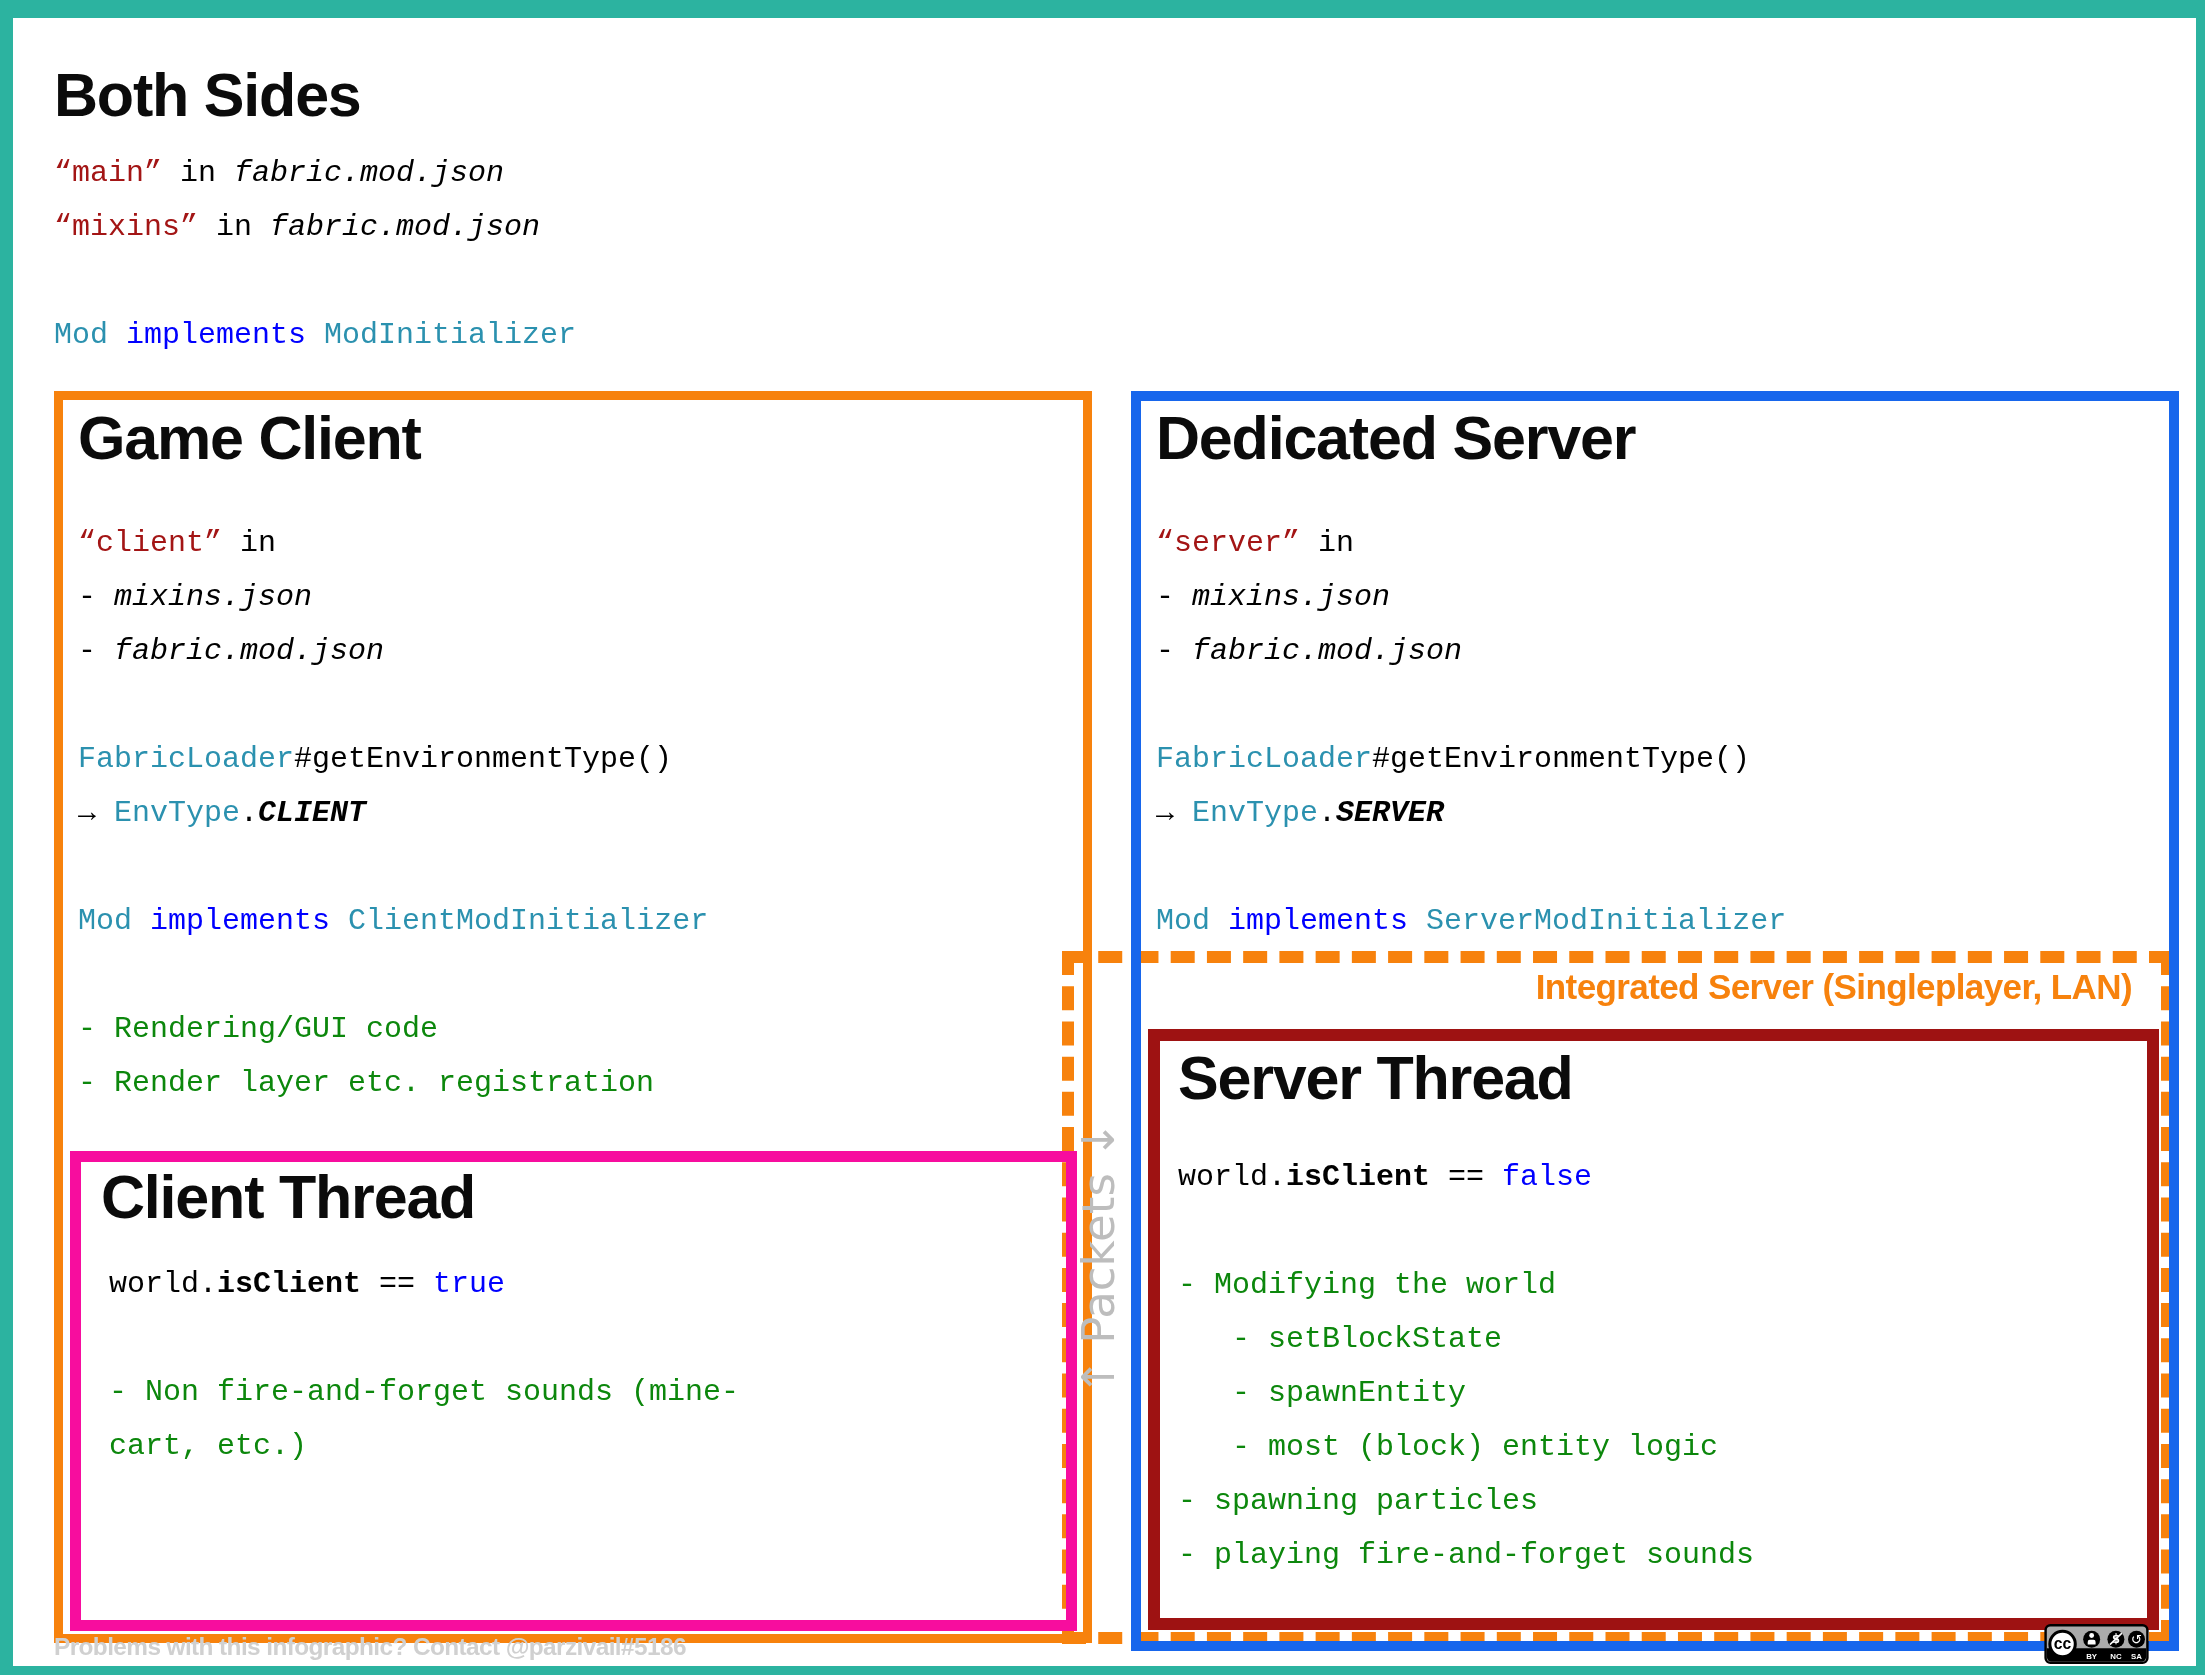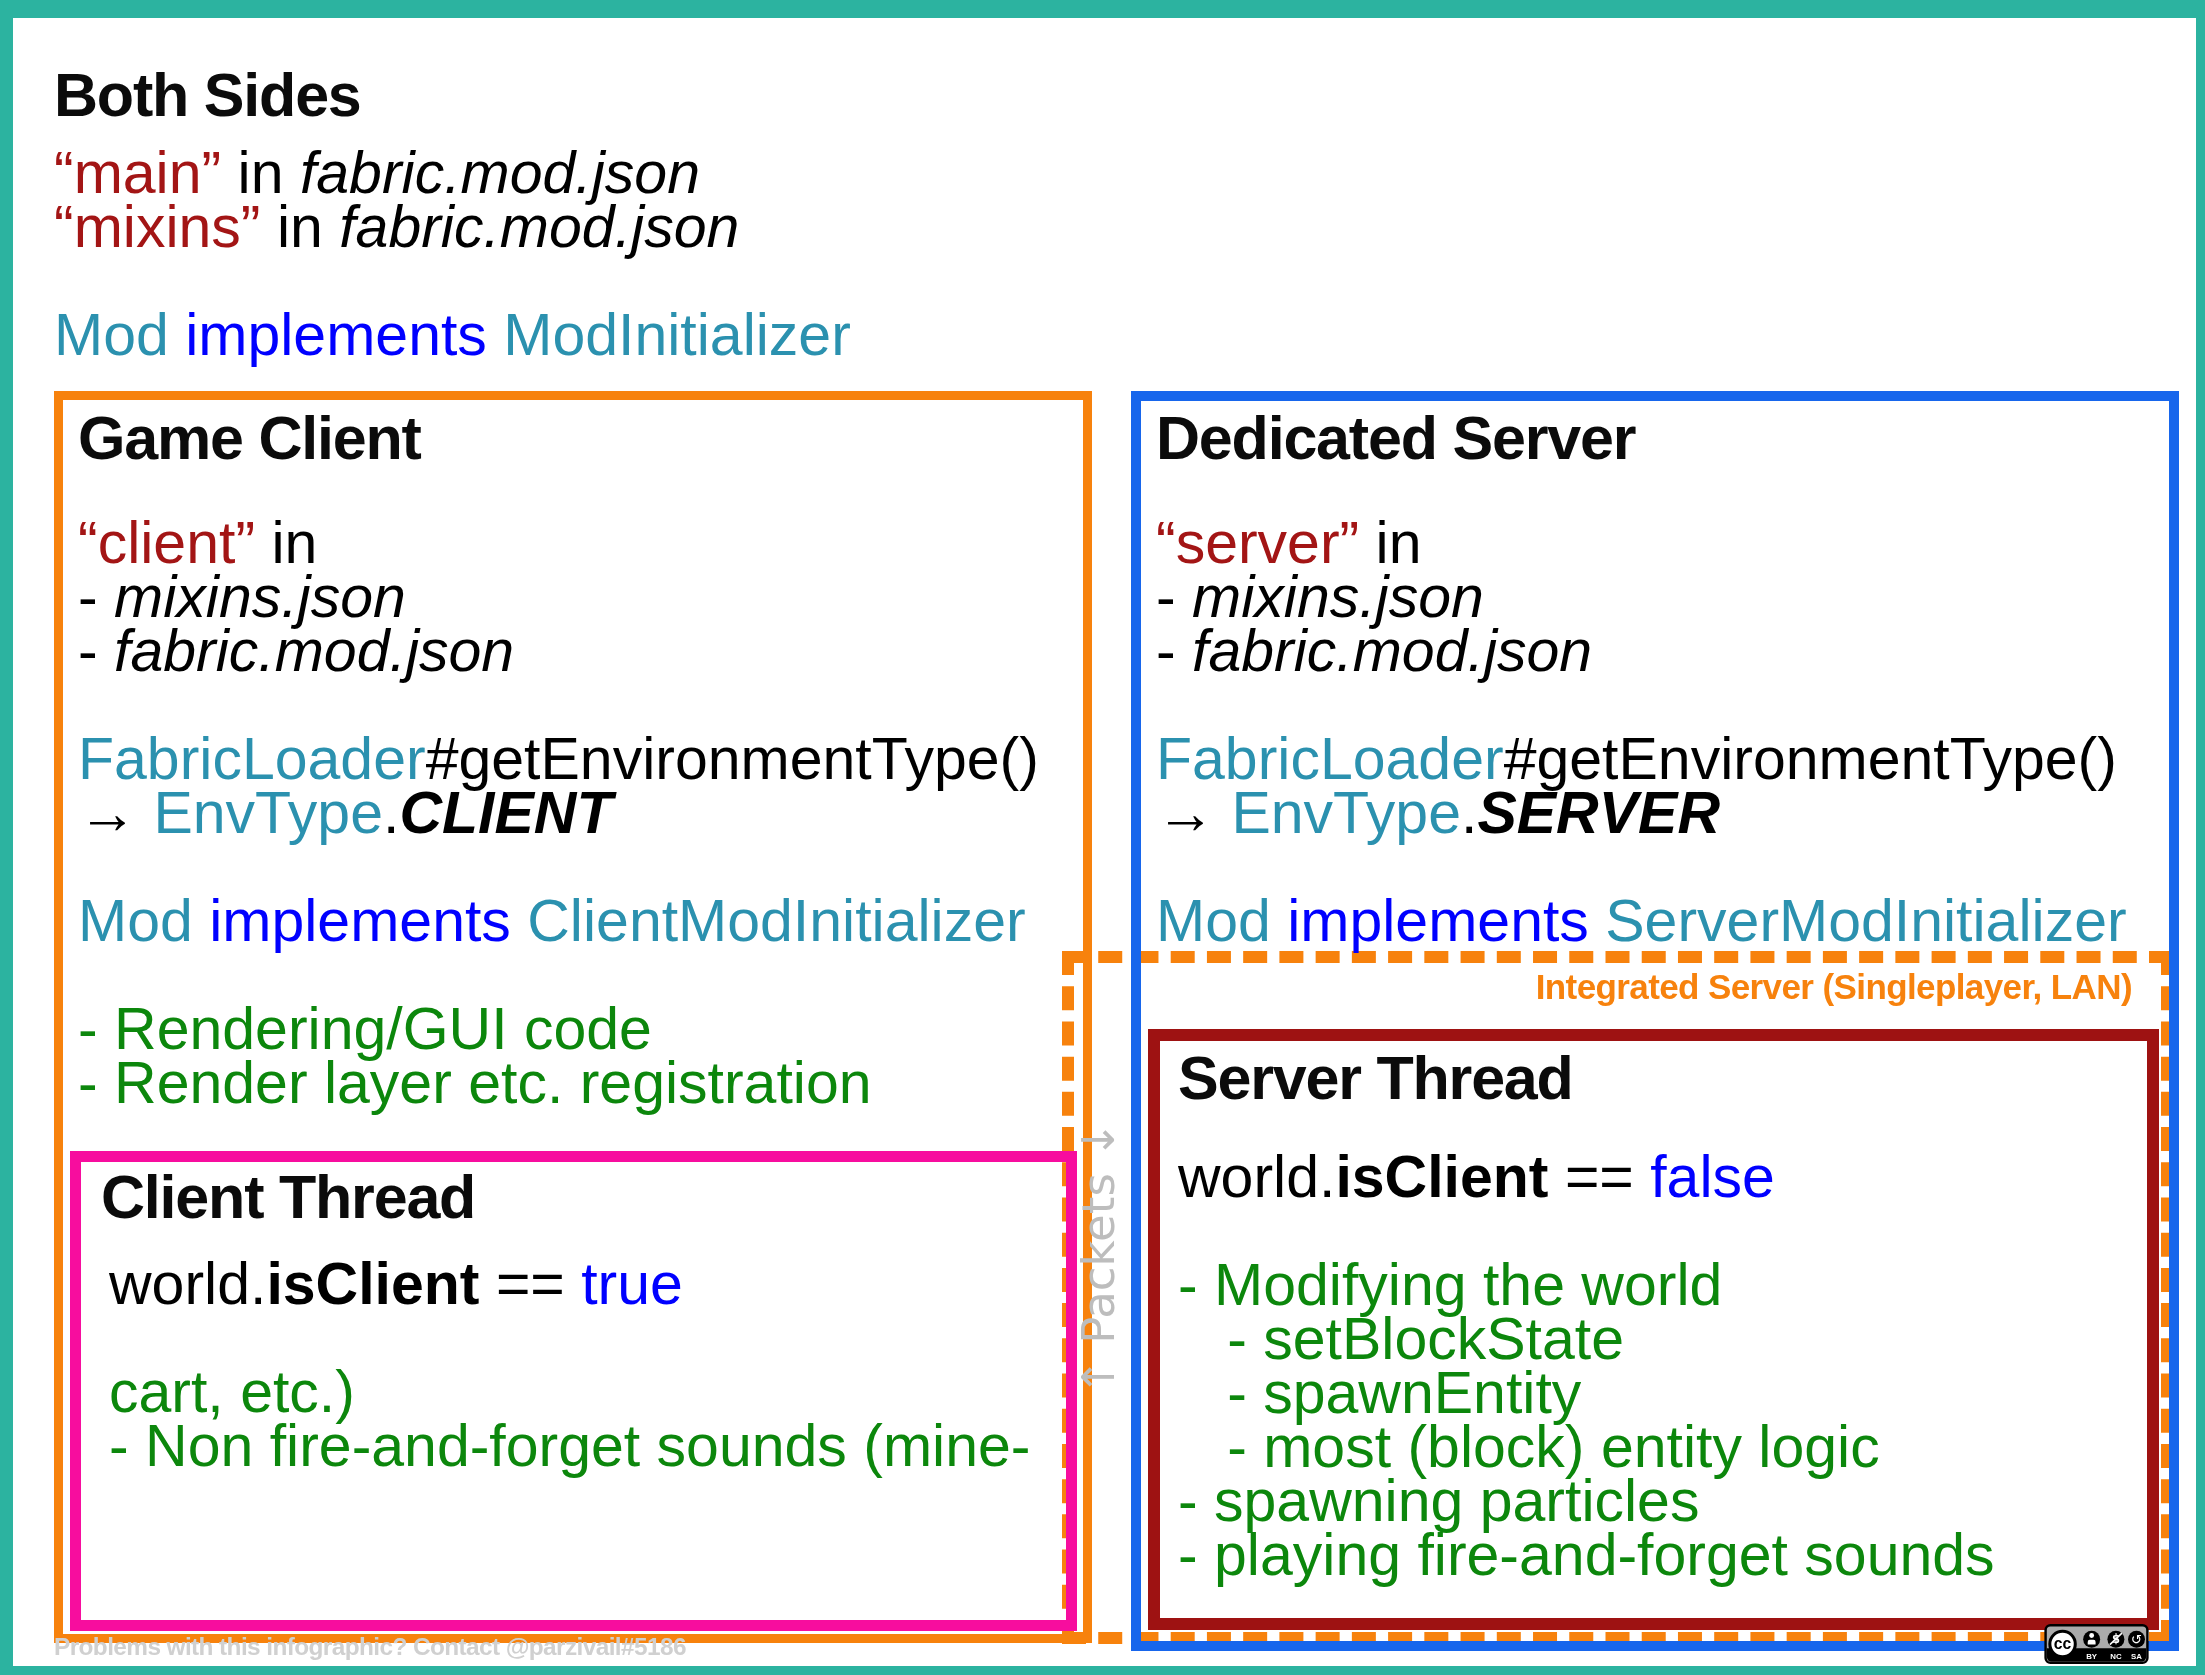--- a/index.html
+++ b/index.html
@@ -17,22 +17,22 @@
     border-width:18.3px 9.8px 9.8px 13.4px;
     pointer-events:none;
   }
   .big-title{
     position:absolute;
     font-size:61px;font-weight:600;letter-spacing:-1.2px;
     color:#0b0b0b;white-space:nowrap;
   }
   .code{
     position:absolute;
-    font-family:Liberation Sans, sans-serif;
-    font-size:59px;line-height:54px;
+    font-family:Liberation Mono, monospace;
+    font-size:30px;line-height:54px;
     color:#000;white-space:pre;
   }
   .code .ln{height:54px;}
   .c-str{color:var(--str);}
   .c-type{color:var(--type);}
   .c-kw{color:var(--kw);}
   .c-grn{color:var(--grn);}
   .c-it{font-style:italic;}
   .c-b{font-weight:bold;text-align:right;}
   .c-bi{font-weight:bold;font-style:italic;}
@@ -71,21 +71,21 @@
 
   <div class="big-title" style="left:54px;top:60px;text-align:right;">Both Sides</div>
   <div class="code" style="left:54px;top:146px;"><div class="ln"><span class="c-str">“main”</span><span> in </span><span class="c-it">fabric.mod.json</span></div><div class="ln"><span class="c-str">“mixins”</span><span> in </span><span class="c-it">fabric.mod.json</span></div><div class="ln">&nbsp;</div><div class="ln"><span class="c-type">Mod</span><span> </span><span class="c-kw">implements</span><span> </span><span class="c-type">ModInitializer</span></div></div>
 
   <div class="box" id="game-client-box"></div>
   <div class="big-title" style="left:78px;top:403px;">Game Client</div>
   <div class="code" style="left:78px;top:516px;"><div class="ln"><span class="c-str">“client”</span><span> in</span></div><div class="ln"><span>- </span><span class="c-it">mixins.json</span></div><div class="ln"><span>- </span><span class="c-it">fabric.mod.json</span></div><div class="ln">&nbsp;</div><div class="ln"><span class="c-type">FabricLoader</span><span>#getEnvironmentType()</span></div><div class="ln"><span>→ </span><span class="c-type">EnvType</span><span>.</span><span class="c-bi">CLIENT</span></div><div class="ln">&nbsp;</div><div class="ln"><span class="c-type">Mod</span><span> </span><span class="c-kw">implements</span><span> </span><span class="c-type">ClientModInitializer</span></div><div class="ln">&nbsp;</div><div class="ln"><span class="c-grn">- Rendering/GUI code</span></div><div class="ln"><span class="c-grn">- Render layer etc. registration</span></div></div>
 
   <div class="box" id="client-thread-box"></div>
   <div class="big-title" style="left:101px;top:1162px;">Client Thread</div>
-  <div class="code" style="left:109px;top:1257px;"><div class="ln"><span>world.</span><span class="c-b">isClient</span><span> == </span><span class="c-kw">true</span></div><div class="ln">&nbsp;</div><div class="ln"><span class="c-grn">cart, etc.)</span></div><div class="ln"><span class="c-grn">- Non fire-and-forget sounds (mine-</span></div></div>
+  <div class="code" style="left:109px;top:1257px;"><div class="ln"><span>world.</span><span class="c-b">isClient</span><span> == </span><span class="c-kw">true</span></div><div class="ln">&nbsp;</div><div class="ln"><span class="c-grn">- Non fire-and-forget sounds (mine-</span></div><div class="ln"><span class="c-grn">cart, etc.)</span></div></div>
 
   <div class="box" id="dedicated-server-box"></div>
   <div class="big-title" style="left:1156px;top:403px;">Dedicated Server</div>
   <div class="code" style="left:1156px;top:516px;"><div class="ln"><span class="c-str">“server”</span><span> in</span></div><div class="ln"><span>- </span><span class="c-it">mixins.json</span></div><div class="ln"><span>- </span><span class="c-it">fabric.mod.json</span></div><div class="ln">&nbsp;</div><div class="ln"><span class="c-type">FabricLoader</span><span>#getEnvironmentType()</span></div><div class="ln"><span>→ </span><span class="c-type">EnvType</span><span>.</span><span class="c-bi">SERVER</span></div><div class="ln">&nbsp;</div><div class="ln"><span class="c-type">Mod</span><span> </span><span class="c-kw">implements</span><span> </span><span class="c-type">ServerModInitializer</span></div></div>
 
   <div id="integrated-server-label">Integrated Server (Singleplayer, LAN)</div>
 
   <div class="box" id="server-thread-box"></div>
   <div class="big-title" style="left:1178px;top:1043px;">Server Thread</div>
   <div class="code" style="left:1178px;top:1150px;"><div class="ln"><span>world.</span><span class="c-b">isClient</span><span> == </span><span class="c-kw">false</span></div><div class="ln">&nbsp;</div><div class="ln"><span class="c-grn">- Modifying the world</span></div><div class="ln"><span class="c-grn">   - setBlockState</span></div><div class="ln"><span class="c-grn">   - spawnEntity</span></div><div class="ln"><span class="c-grn">   - most (block) entity logic</span></div><div class="ln"><span class="c-grn">- spawning particles</span></div><div class="ln"><span class="c-grn">- playing fire-and-forget sounds</span></div></div>

